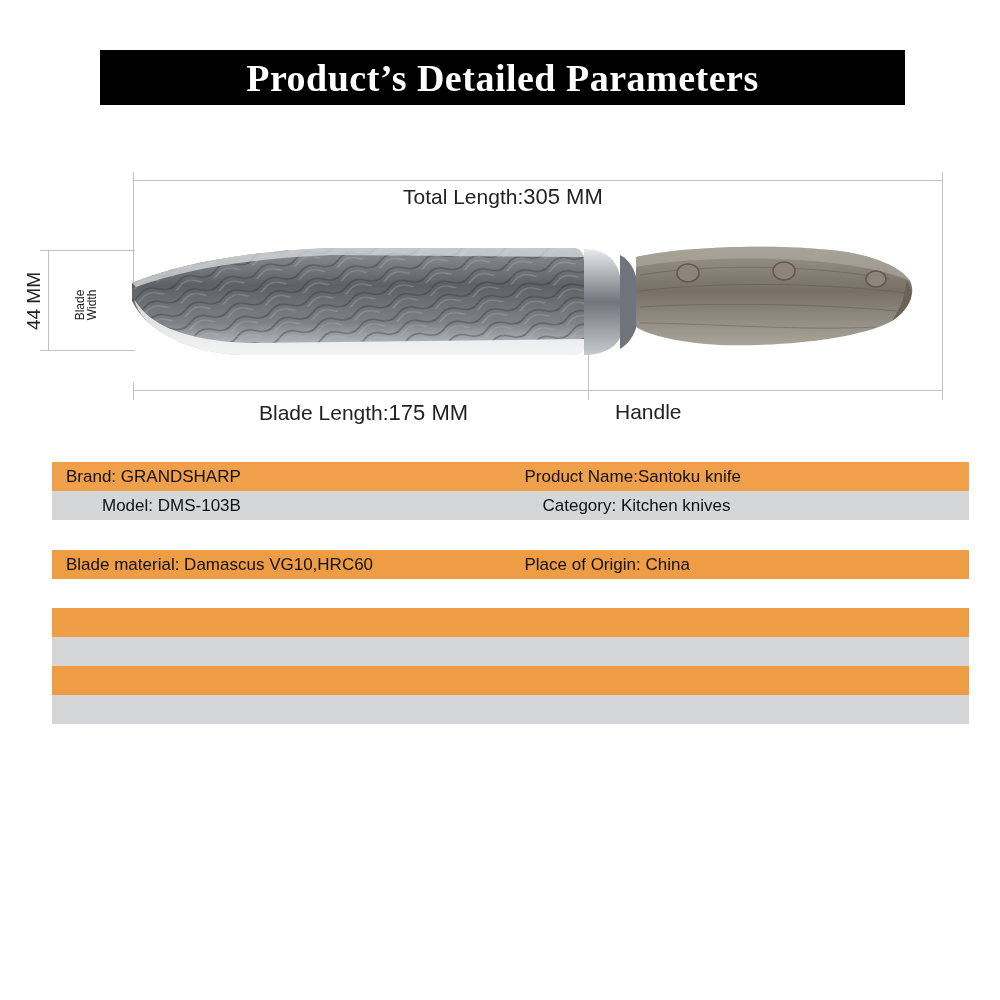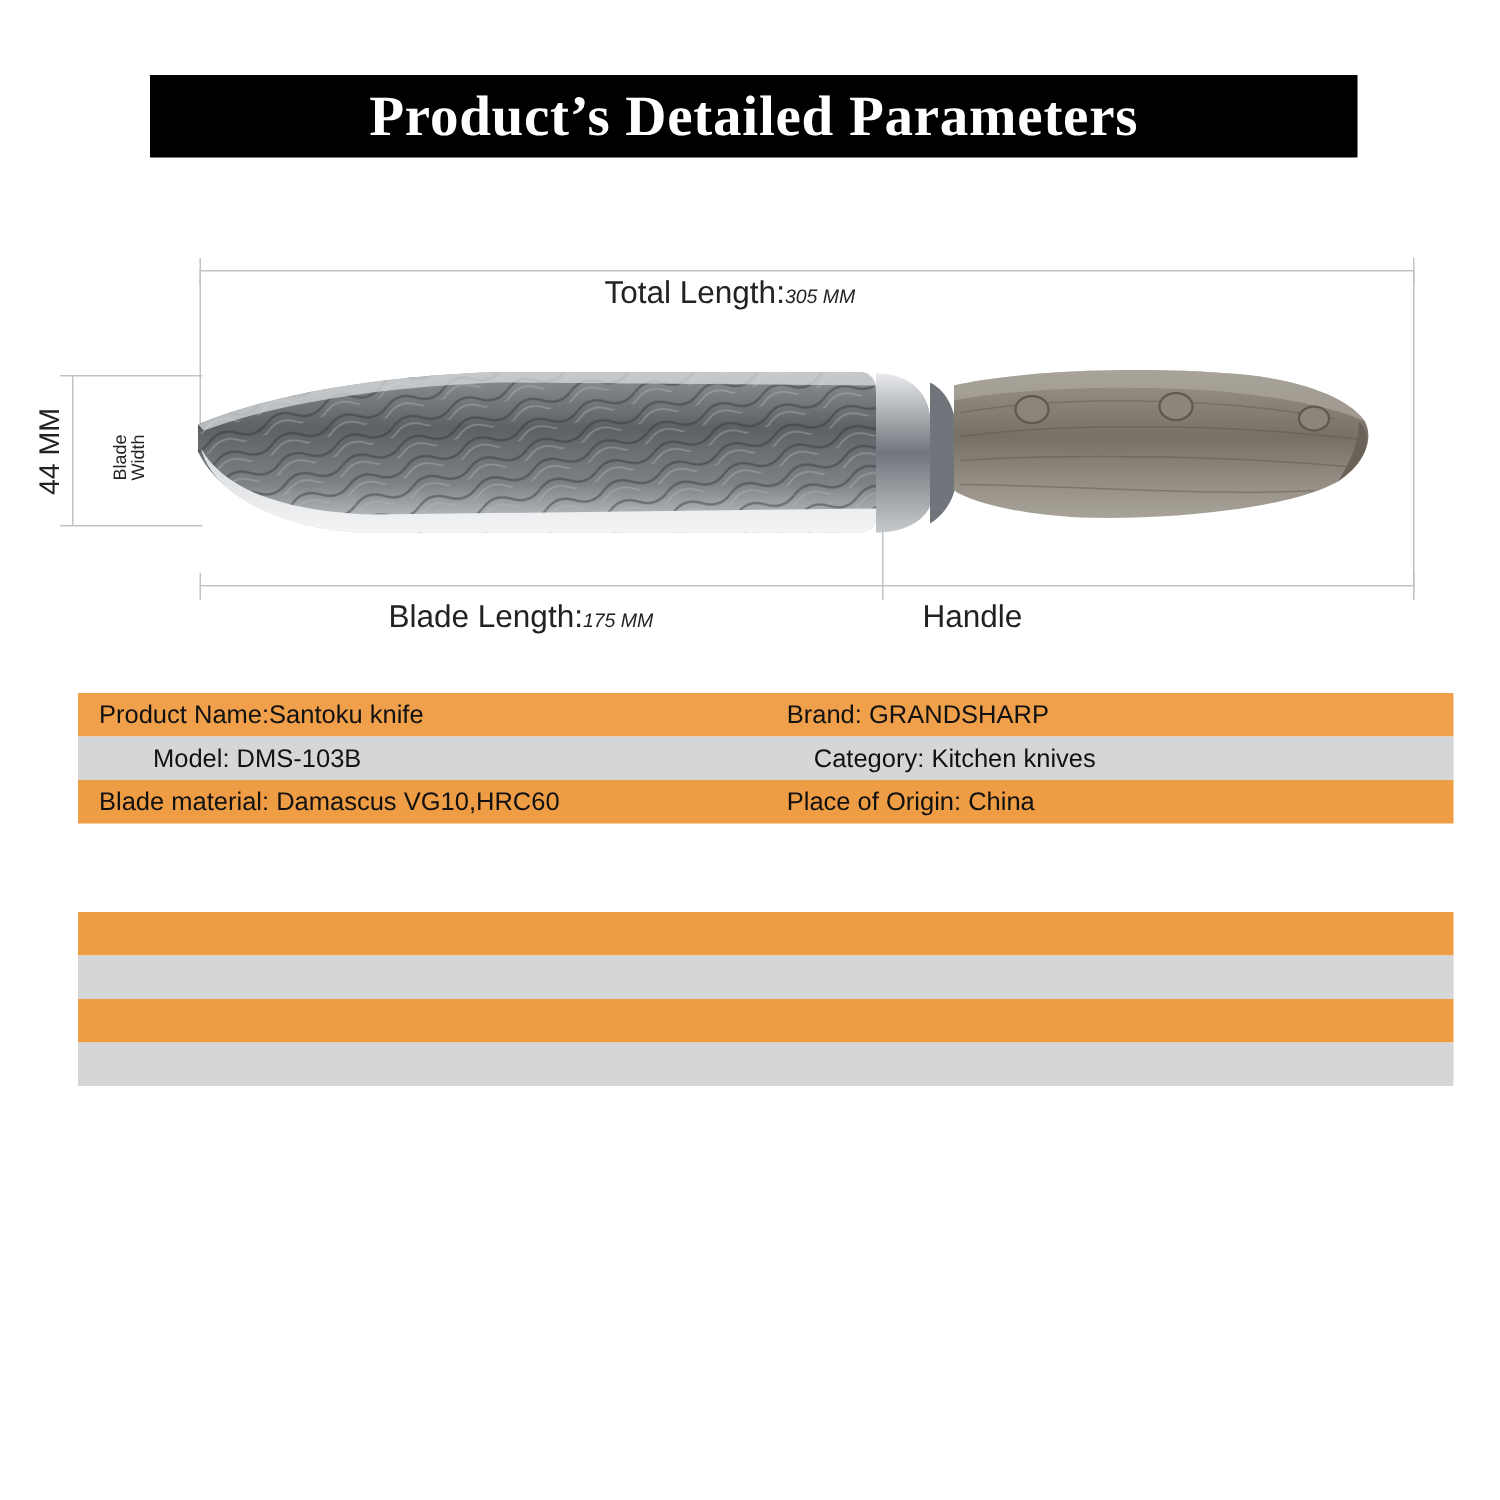--- a/index.html
+++ b/index.html
@@ -53,21 +53,21 @@
   }
   .dim-line.h { height: 1px; }
   .dim-line.v { width: 1px; }
 
   .dim-label {
     position: absolute;
     font-size: 21px;
     color: #222222;
     white-space: nowrap;
   }
-  .dim-label .unit { font-size: 13px; font-style: italic; }
+  .dim-label .unit { font-size: 22px; }
 
   .vert-label {
     position: absolute;
     font-size: 19px;
     color: #222222;
     white-space: nowrap;
     transform-origin: center center;
   }
   .vert-label.rot {
     transform: rotate(-90deg);
@@ -93,21 +93,21 @@
     left: 52px;
     top: 462px;
     width: 917px;
   }
   .spec-row {
     display: flex;
     width: 100%;
     height: 29px;
   }
   .spec-row.odd { background: #f0a04b; }
-  .spec-row.odd2 { background: #ef9d44; }
+  .spec-row.odd2 { background: #ef9d44; margin-top: 30px; }
   .spec-row.even { background: #d4d6d8; padding-left: 36px; }
   .spec-cell {
     flex: 0 0 50%;
     padding: 4px 14px;
     font-size: 17px;
     color: #111111;
     display: flex;
     align-items: center;
     white-space: nowrap;
     overflow: hidden;
@@ -223,22 +223,22 @@
     <div class="dim-line h" style="left:588px; top:240px; width:355px;"></div>
     <div class="dim-line v" style="left:942px; top:232px; height:18px;"></div>
 
     <div class="dim-label" style="left:221px; top:250px;margin-left:38px;"><span>Blade Length:</span><span class="unit">175 MM</span></div>
 
     <div class="dim-label" style="left:615px; top:250px;">Handle</div>
   </div>
 
   <div class="spec-table">
     <div class="spec-row odd">
+      <div class="spec-cell">Brand: GRANDSHARP</div>
       <div class="spec-cell">Product Name:Santoku knife</div>
-      <div class="spec-cell">Brand: GRANDSHARP</div>
     </div>
     <div class="spec-row even">
       <div class="spec-cell">Model: DMS-103B</div>
       <div class="spec-cell">Category: Kitchen knives</div>
     </div>
     <div class="spec-row odd2">
       <div class="spec-cell">Blade material: Damascus VG10,HRC60</div>
       <div class="spec-cell">Place of Origin: China</div>
     </div>
   </div>

